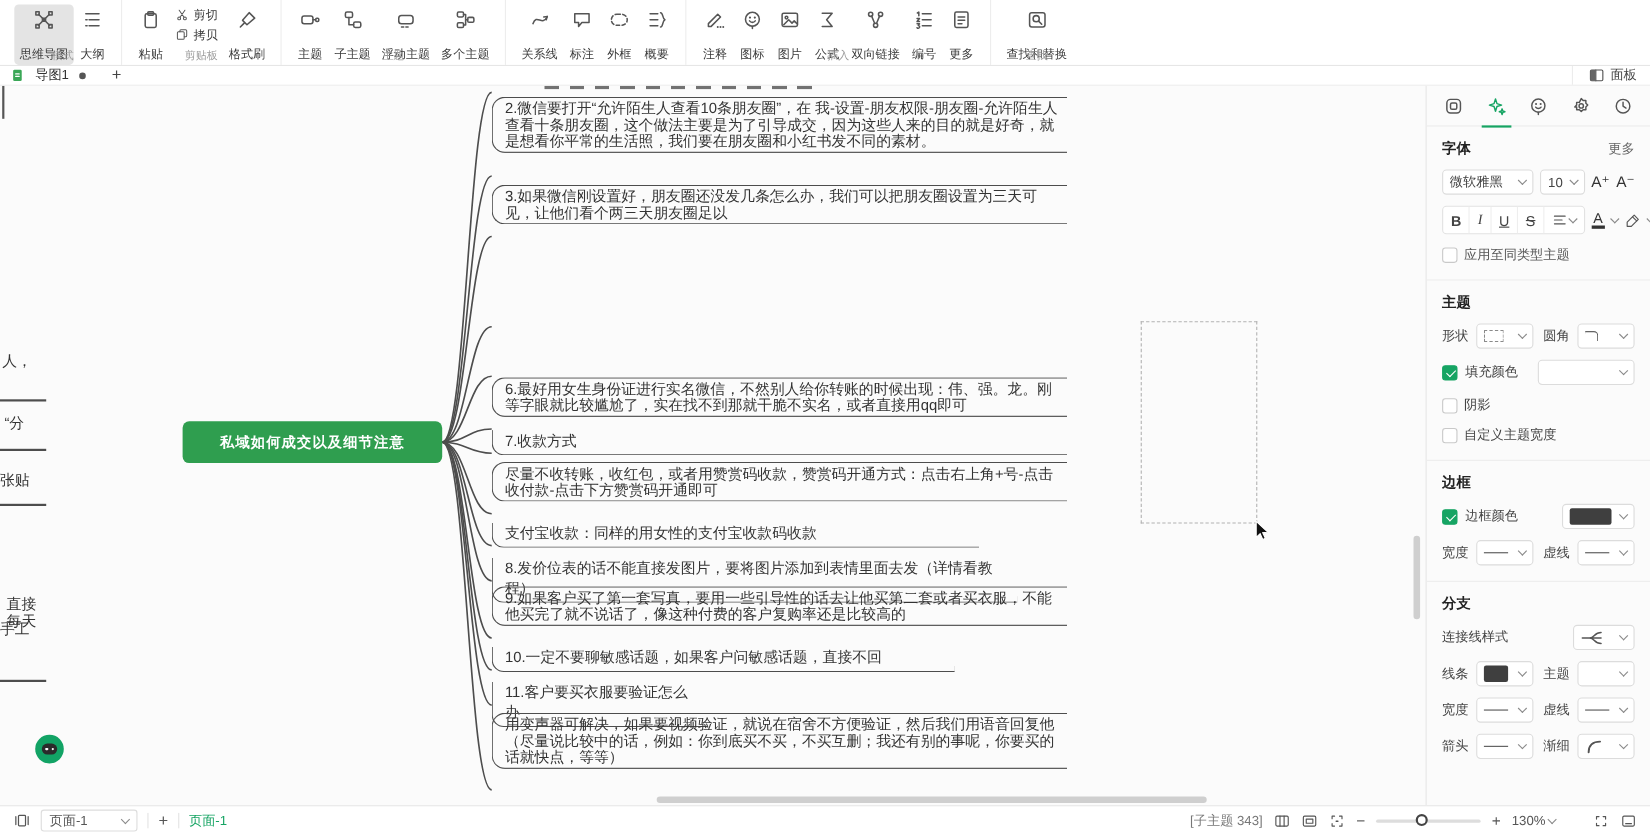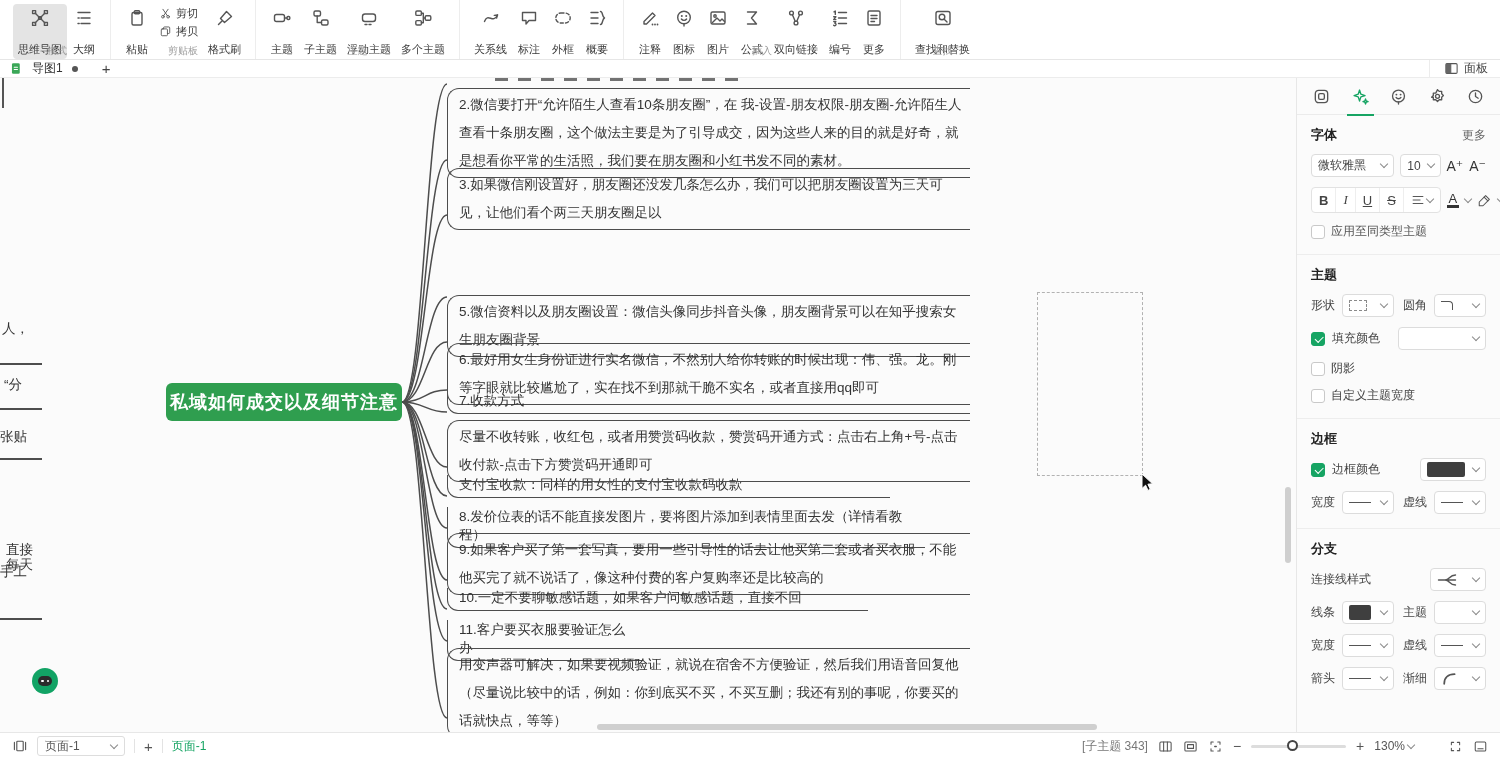--- a/index.html
+++ b/index.html
@@ -29,23 +29,23 @@
   .map-tab { display:flex; align-items:center; gap:9px; padding:0 12px 0 10px; height:100%; color:#333; }
   .tab-dot { width:6px; height:6px; border-radius:50%; background:#555; }
   .tab-add { font-size:15px; color:#444; padding:0 12px; }
   .panel-toggle { margin-left:auto; display:flex; align-items:center; gap:5px; height:100%;
                   padding:0 12px 0 14px; border-left:1px solid #ececec; color:#444; font-size:12px; }
 
   
   .canvas { position:absolute; top:78px; left:0; width:1296px; height:654px; background:#fbfbfb; overflow:hidden; }
   .connectors { position:absolute; left:0; top:0; pointer-events:none; }
   .central-topic { position:absolute; left:166px; top:305px; width:236px; height:38px; border-radius:6px;
-                   color:#fff; font-weight:bold; font-size:18px; letter-spacing:1px;
+                   color:#fff; font-weight:bold; font-size:13px; letter-spacing:1px;
                    display:flex; align-items:center; justify-content:center; }
-  .mm-node { position:absolute; color:#333; font-size:13.5px; line-height:28px;
+  .mm-node { position:absolute; color:#333; font-size:13.5px; line-height:15px;
              padding:2px 8px 2px 11px; cursor:default; }
   .mm-node.box  { border:1.4px solid #4d4d4d; border-right:none; border-radius:12px 0 0 12px; }
   .mm-node.line { border-left:1.4px solid #4d4d4d; border-bottom:1.6px solid #4d4d4d;
                   border-radius:0 0 0 11px; line-height:18px; padding:1px 8px 3px 11px; }
   .mm-sliver { position:absolute; height:3px;
                background:repeating-linear-gradient(90deg,#5a5a5a 0 13px,transparent 13px 23px); opacity:.85; }
   .frag-text { position:absolute; font-size:13.5px; color:#333; white-space:pre; line-height:21px; }
   .frag-line { position:absolute; height:2px; background:#4d4d4d; }
   .vline-frag { position:absolute; width:2px; background:#555; }
   .dashed-rect { position:absolute; border:1px dashed #b2b2b2; background:transparent; }
@@ -409,21 +409,20 @@
       <div class="help-face">
           <i></i>
           <i></i>
         </div>
     </div>
     <svg class="cursor" width="18" height="19">
       <path d="M2 1 L2 15.5 L5.6 12.2 L8 17.4 L10.3 16.3 L7.9 11.2 L12.6 10.8 Z" fill="#111" stroke="#fff" stroke-width="1"></path>
     </svg>
   <div class="mm-node box" style="left: 447px; top: 10px; width: 523px;">2.微信要打开“允许陌生人查看10条朋友圈”，在 我-设置-朋友权限-朋友圈-允许陌生人查看十条朋友圈，这个做法主要是为了引导成交，因为这些人来的目的就是好奇，就是想看你平常的生活照，我们要在朋友圈和小红书发不同的素材。</div>
       <div class="mm-node box" style="left: 447px; top: 90px; width: 523px;">3.如果微信刚设置好，朋友圈还没发几条怎么办，我们可以把朋友圈设置为三天可见，让他们看个两三天朋友圈足以</div>
-      <div class="mm-node box" style="left: 447px; top: 217px; width: 523px;">5.微信资料以及朋友圈设置：微信头像同步抖音头像，朋友圈背景可以在知乎搜索女生朋友圈背景</div>
       <div class="mm-node box" style="left: 447px; top: 265px; width: 523px;">6.最好用女生身份证进行实名微信，不然别人给你转账的时候出现：伟、强。龙。刚等字眼就比较尴尬了，实在找不到那就干脆不实名，或者直接用qq即可</div>
       <div class="mm-node line" style="left: 447px; top: 313px; width: 523px;">7.收款方式</div>
       <div class="mm-node line" style="left: 447px; top: 397px; width: 443px;">支付宝收款：同样的用女性的支付宝收款码收款</div>
       <div class="mm-node box" style="left: 447px; top: 342px; width: 523px;">尽量不收转账，收红包，或者用赞赏码收款，赞赏码开通方式：点击右上角+号-点击收付款-点击下方赞赏码开通即可</div>
       <div class="mm-node line" style="left: 447px; top: 429px; width: 478px;">8.发价位表的话不能直接发图片，要将图片添加到表情里面去发（详情看教程）</div>
       <div class="mm-node box" style="left: 447px; top: 455px; width: 523px;">9.如果客户买了第一套写真，要用一些引导性的话去让他买第二套或者买衣服，不能他买完了就不说话了，像这种付费的客户复购率还是比较高的</div>
       <div class="mm-node line" style="left: 447px; top: 510px; width: 421px;">10.一定不要聊敏感话题，如果客户问敏感话题，直接不回</div>
       <div class="mm-node line" style="left: 447px; top: 542px; width: 196px;">11.客户要买衣服要验证怎么办</div>
       <div class="mm-node box" style="left: 447px; top: 570px; width: 523px;">用变声器可解决，如果要视频验证，就说在宿舍不方便验证，然后我们用语音回复他（尽量说比较中的话，例如：你到底买不买，不买互删；我还有别的事呢，你要买的话就快点，等等）</div>
       <div class="frag-text" style="left: 2px; top: 240px;">人，</div>

